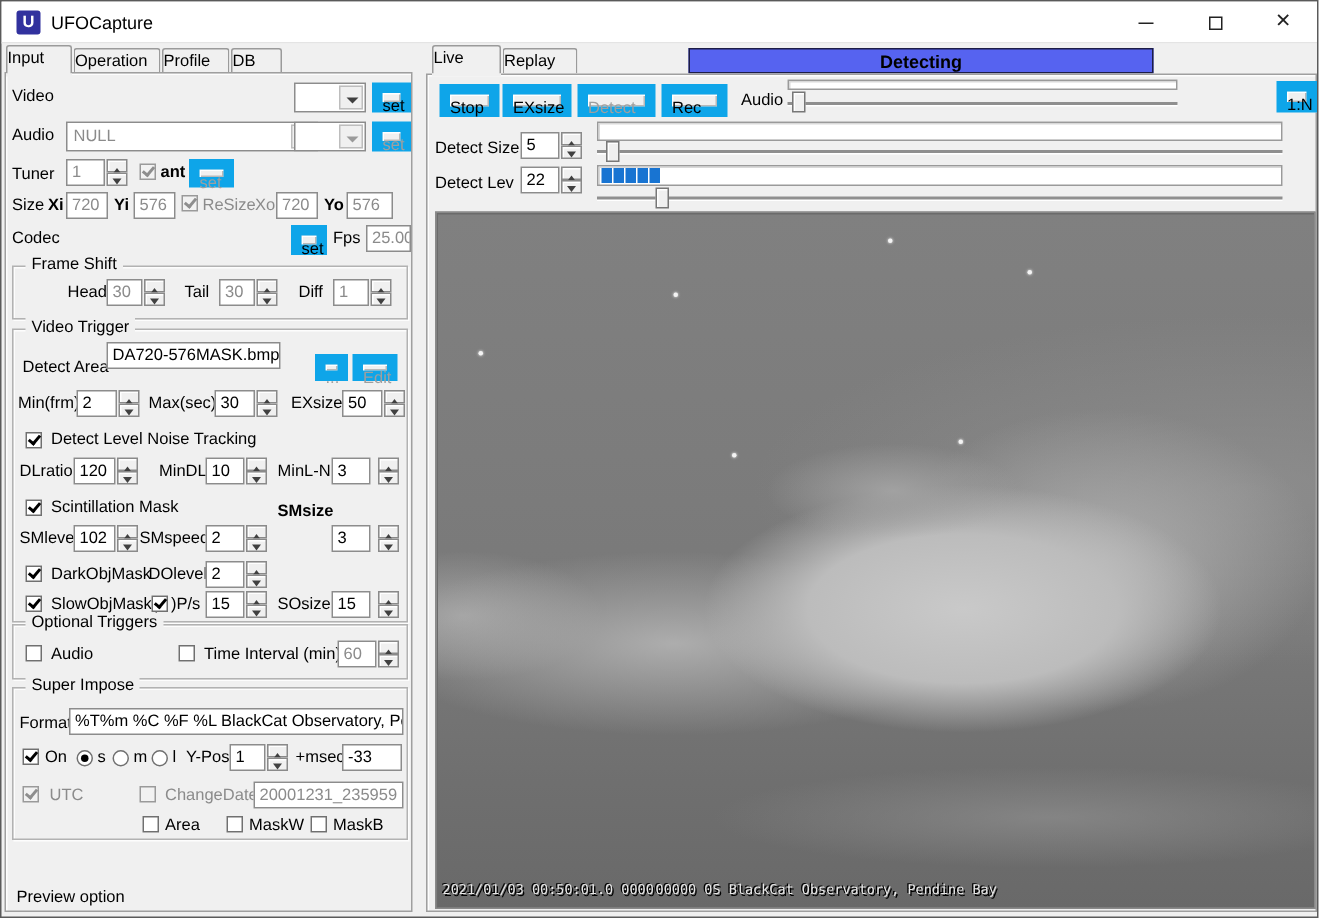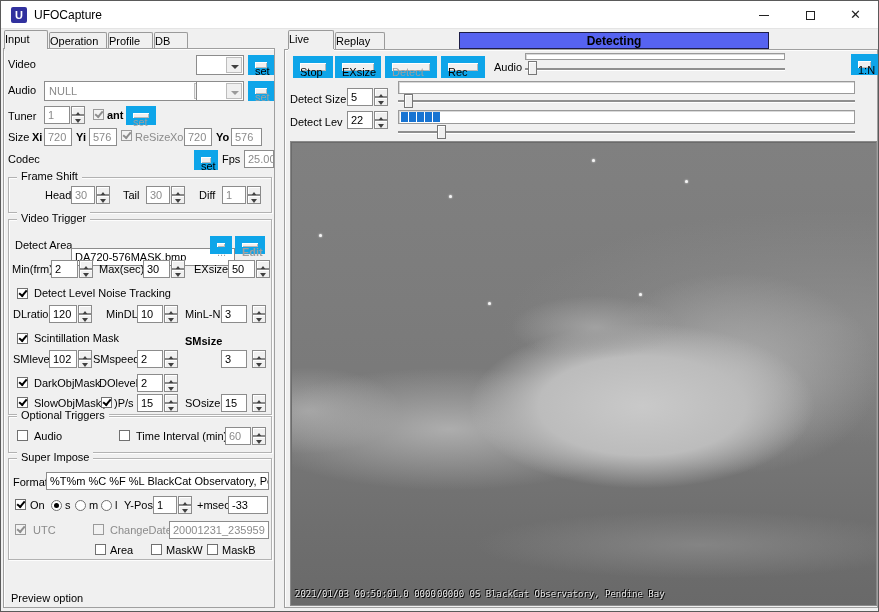--- a/index.html
+++ b/index.html
@@ -154,23 +154,23 @@
       <div class="fld dis" style="left:213px;top:8px;width:24px;">1</div>
       <span class="spin" style="left:238px;top:8px;">
           <i class="sp up"></i>
           <i class="sp dn"></i>
         </span>
     </div>
 
     <div class="grp" style="left:4px;top:170px;width:264px;height:196px;">
       <span class="leg">Video Trigger</span>
       <span class="lbl" style="left:6px;top:19px;">Detect Area</span>
-      <div class="fld" style="left:62px;top:28px;width:164px;">DA720-576MASK.bmp</div>
+      <div class="fld" style="left:62px;top:8px;width:116px;">DA720-576MASK.bmp</div>
       <div class="btn dis" style="left:201px;top:16px;width:22px;height:18px;">...</div>
-      <div class="btn dis" style="left:226px;top:16px;width:30px;height:18px;font-weight:bold;">Edit</div>
+      <div class="btn dis" style="left:226px;top:16px;width:30px;height:18px;">Edit</div>
 
       <span class="lbl" style="left:3px;top:43px;">Min(frm)</span>
       <div class="fld" style="left:42px;top:40px;width:27px;">2</div>
       <span class="spin" style="left:70px;top:40px;">
           <i class="sp up"></i>
           <i class="sp dn"></i>
         </span>
       <span class="lbl" style="left:90px;top:43px;">Max(sec)</span>
       <div class="fld" style="left:134px;top:40px;width:27px;">30</div>
       <span class="spin" style="left:162px;top:40px;">

